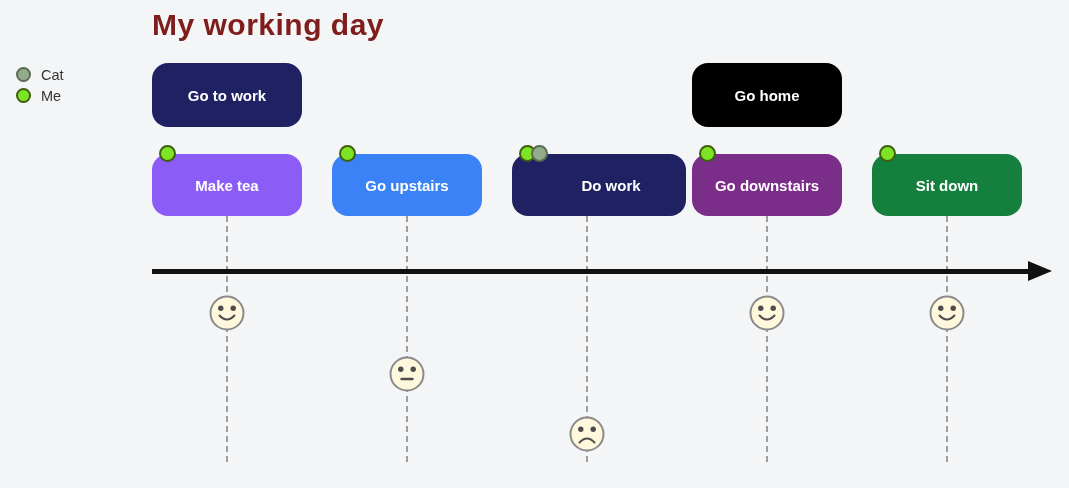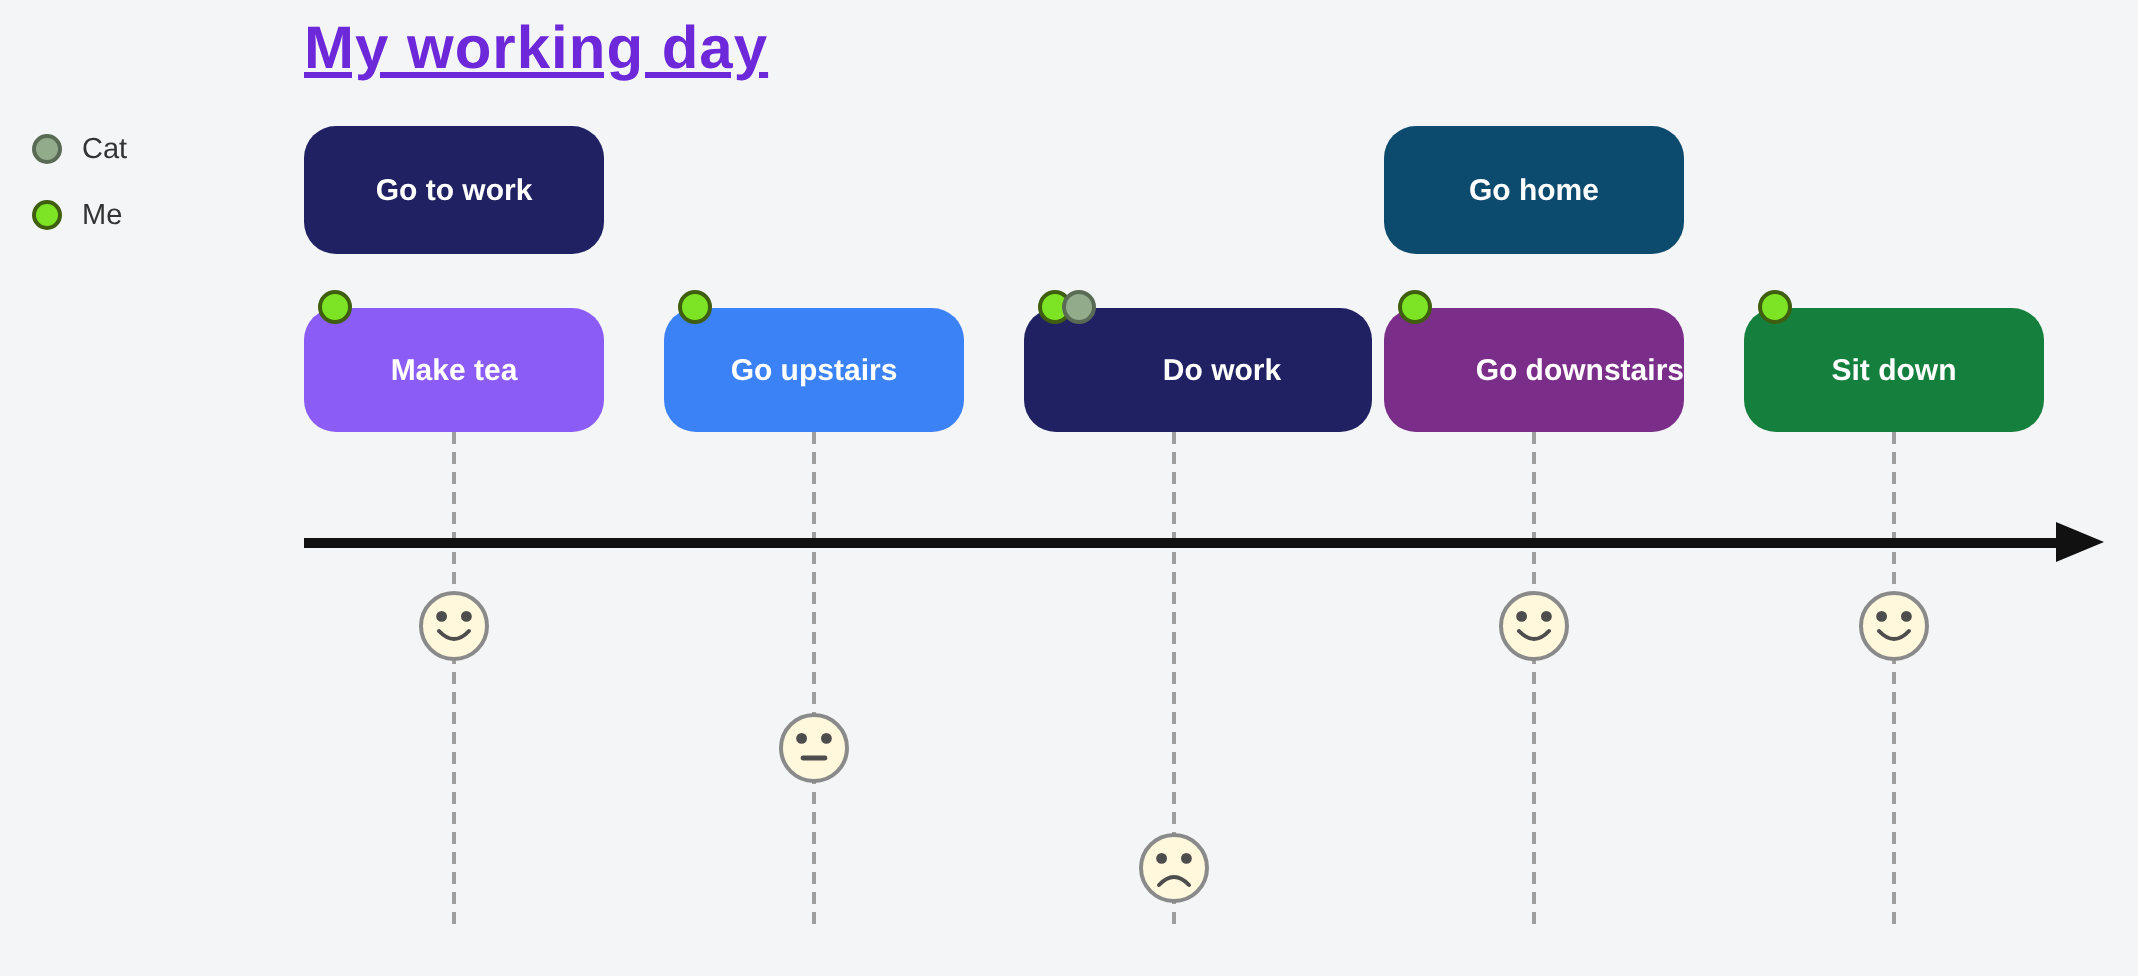--- a/index.html
+++ b/index.html
@@ -4,27 +4,26 @@
 <style>
   html,body{margin:0;padding:0;}
   body{font-family:"Liberation Sans", sans-serif;}
   #canvas{
     position:relative;
     width:1069px;height:488px;
     overflow:hidden;
   }
   #diagram-title{
     position:absolute;left:152px;top:8px;margin:0;
-    font-size:30px;font-weight:700;color:#6d28d9;
+    font-size:30px;font-weight:700;color:#7f1d1d;
     letter-spacing:0.5px;
-    text-decoration:underline;
   }
   #legend{
     position:absolute;left:16px;top:65px;
-    display:flex;flex-direction:column;gap:14px;
+    display:flex;flex-direction:column;gap:2px;
   }
   .legend-row{display:flex;align-items:center;gap:10px;height:19px;}
   .legend-dot{
     width:15px;height:15px;border-radius:50%;
     box-sizing:border-box;border:2px solid #555;
     flex:0 0 auto;
   }
   .legend-label{font-size:14.5px;color:#333;}
   .box{
     position:absolute;width:150px;border-radius:16px;
@@ -75,37 +74,37 @@
       <div class="vline" style="left: 586px; border-left-color: rgb(158, 158, 158);"></div>
       <div class="vline" style="left: 766px; border-left-color: rgb(158, 158, 158);"></div>
       <div class="vline" style="left: 946px; border-left-color: rgb(158, 158, 158);"></div>
     </div>
   <div id="axis-line" style="background: rgb(17, 17, 17);"></div>
   <div id="axis-arrowhead" style="border-left-color: rgb(17, 17, 17);"></div>
   <div id="layer-boxes">
       <div class="box section-box" style="left: 152px; background: rgb(31, 33, 99);">
         <span>Go to work</span>
       </div>
-      <div class="box section-box" style="left: 692px; background: #0c4a6e; text-align: right;">
+      <div class="box section-box" style="left: 692px; background: #000000; text-align: right;">
         <span>Go home</span>
       </div>
       <div class="box task-box" style="left: 152px; background: #8b5cf6;">
         <span>Make tea</span>
       </div>
       <div class="actor-dot" title="Me" style="left: 159px; background: rgb(124, 228, 37); border-color: rgb(63, 94, 16); z-index: 10;"></div>
       <div class="box task-box" style="left: 332px; background: #3b82f6;">
         <span>Go upstairs</span>
       </div>
       <div class="actor-dot" title="Me" style="left: 339px; background: rgb(124, 228, 37); border-color: rgb(63, 94, 16); z-index: 10;"></div>
       <div class="box task-box" style="left: 512px; background: rgb(31, 33, 99); padding-left: 24px;">
         <span>Do work</span>
       </div>
       <div class="actor-dot" title="Me" style="left: 519px; background: rgb(124, 228, 37); border-color: rgb(63, 94, 16); z-index: 10;"></div>
       <div class="actor-dot" title="Cat" style="left: 531px; background: rgb(146, 171, 139); border-color: rgb(90, 107, 85); z-index: 11;"></div>
-      <div class="box task-box" style="left: 692px; background: rgb(123, 45, 138); justify-content: flex-end;">
+      <div class="box task-box" style="left: 692px; background: rgb(123, 45, 138);">
         <span>Go downstairs</span>
       </div>
       <div class="actor-dot" title="Me" style="left: 699px; background: rgb(124, 228, 37); border-color: rgb(63, 94, 16); z-index: 10;"></div>
       <div class="box task-box" style="left: 872px; background: #15803d;">
         <span>Sit down</span>
       </div>
       <div class="actor-dot" title="Me" style="left: 879px; background: rgb(124, 228, 37); border-color: rgb(63, 94, 16); z-index: 10;"></div>
     </div>
   <div id="layer-faces">
       <div class="face" style="left: 207px; top: 293px;"><svg width="40" height="40" viewBox="0 0 40 40">

